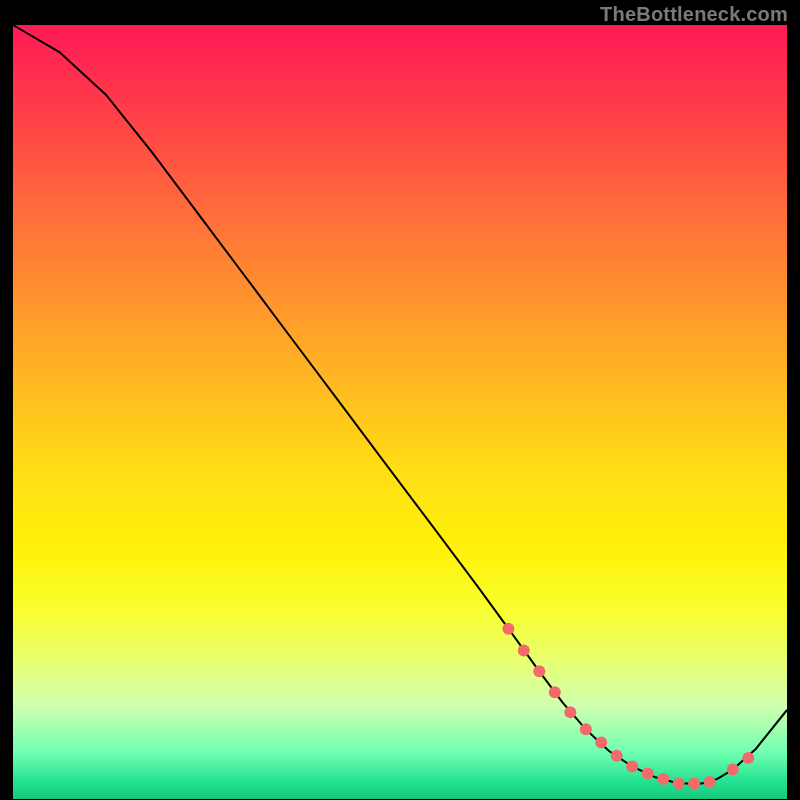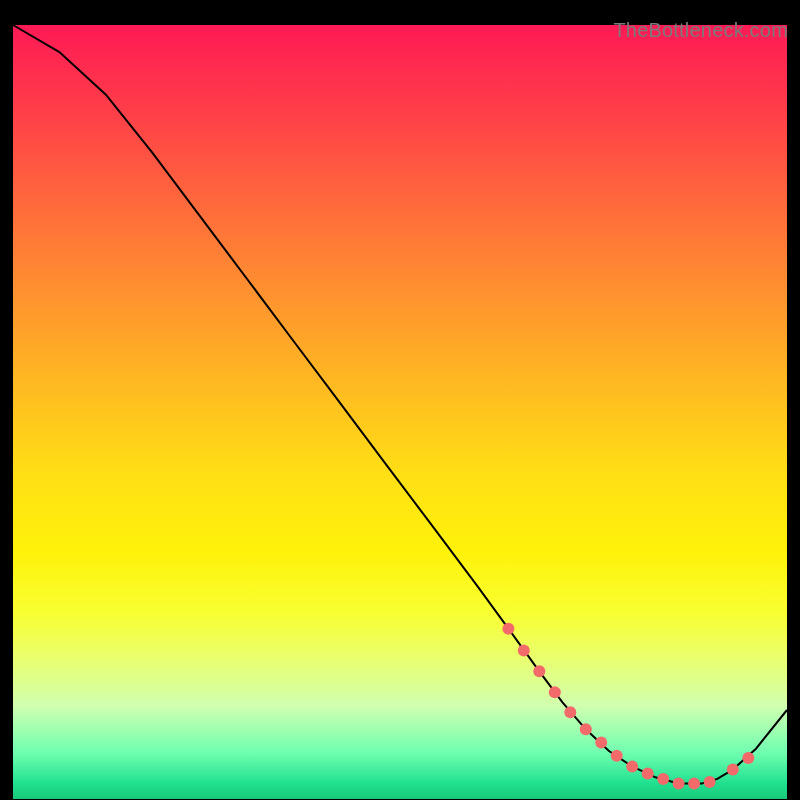--- a/index.html
+++ b/index.html
@@ -40,23 +40,22 @@
       #20e090 98%,
       #18c878 100%
     );
   }
   .attribution {
     position: absolute;
     top: 3px;
     right: 12px;
     color: #7a7a7a;
     font-size: 20px;
-    font-weight: 400;
+    font-weight: 700;
     letter-spacing: 0.2px;
-    margin-top: 16px;
   }
   svg.curve {
     position: absolute;
     left: 0;
     top: 0;
     width: 774px;
     height: 774px;
     overflow: visible;
   }
   .curve-path {

